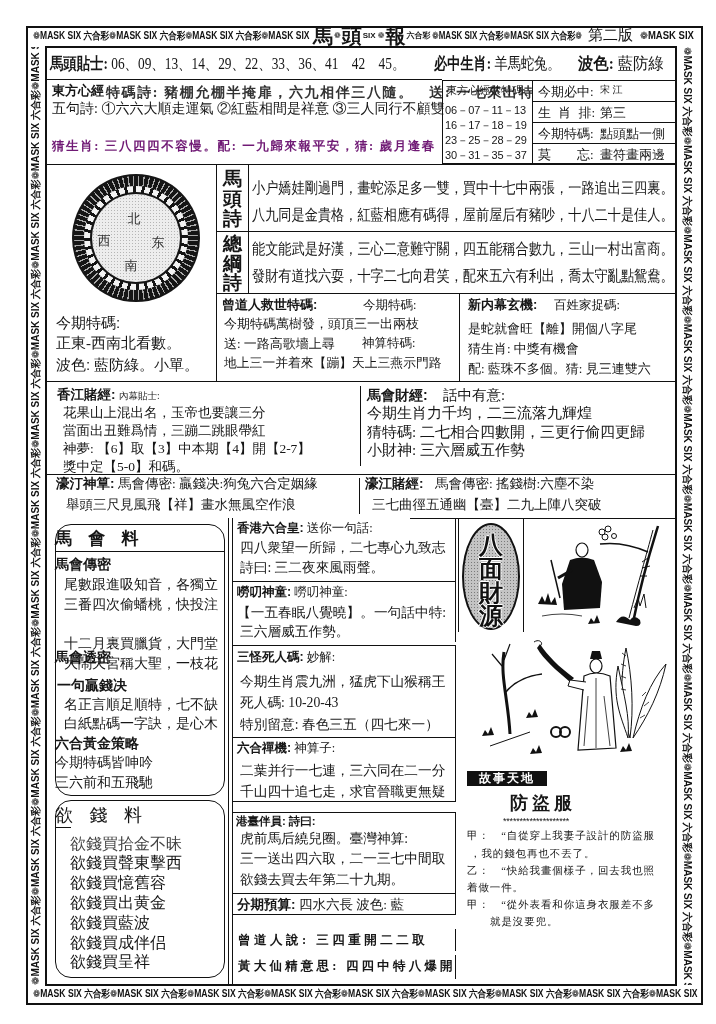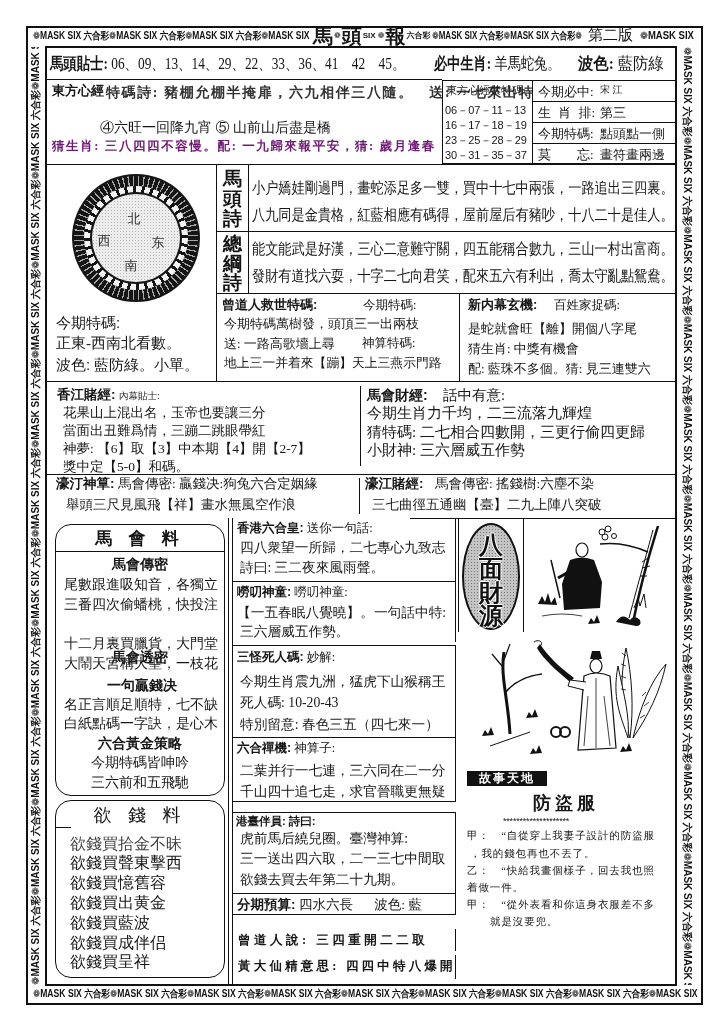--- a/index.html
+++ b/index.html
@@ -20,21 +20,21 @@
 .title-row .big{font-size:20px;font-weight:bold;line-height:1}
 .title-row .orn{font-family:"Liberation Sans","DejaVu Sans",sans-serif;font-weight:bold;font-size:8px;line-height:1}
 .sq{transform-origin:0 0}
 .dial{position:absolute;left:72px;top:174px;width:128px;height:128px;border-radius:50%;background:#151515}
 .dial .ring-num{position:absolute;left:2px;top:2px;right:2px;bottom:2px;border-radius:50%;background:repeating-conic-gradient(#151515 0deg 2deg,#a8a8a8 2deg 3.2deg,#151515 3.2deg 5deg)}
 .dial .ring-blk{position:absolute;left:12px;top:12px;right:12px;bottom:12px;border-radius:50%;background:repeating-conic-gradient(#f3f3f3 0deg 6.5deg,#151515 6.5deg 10deg)}
 .dial .ring-mask{position:absolute;left:18px;top:18px;right:18px;bottom:18px;border-radius:50%;background:#151515}
 .dial .face{position:absolute;left:20px;top:20px;right:20px;bottom:20px;border-radius:50%;background-color:#ededed;background-image:radial-gradient(#b5b5b5 0.6px,transparent 0.9px);background-size:3px 3px}
 .dial .dir{position:absolute;font-size:13px;line-height:1;transform:translate(-50%,-50%);color:#333}
 .rbox{position:absolute;border:1.5px solid #111;border-radius:16px}
-.center{text-align:center}
+.center{text-align:left}
 .oval{position:absolute;left:462px;top:523px;width:58px;height:107px;border:2px solid #111;border-radius:50%;background-color:#c4c4c4;background-image:radial-gradient(#7a7a7a 0.7px,transparent 1px);background-size:3px 3px}
 .badge-ch{position:absolute;left:0;width:100%;text-align:center;font-size:24px;font-weight:bold;line-height:1;color:#111;text-shadow:1px 0 #fff,-1px 0 #fff,0 1px #fff,0 -1px #fff}
 .tag{position:absolute;left:467px;top:771px;width:80px;height:15px;background:#111;color:#fff;font-size:12px;line-height:15px;text-align:center;font-weight:bold;letter-spacing:2px}
 .story{font-size:10.5px;letter-spacing:0.9px}
 </style>
 </head>
 <body>
 
 <div id="page">
 
@@ -70,21 +70,23 @@
   </div>
   <div class="t sq" style="left:578px;top:56px;font-size:16.5px;transform:scaleX(.93)">
     <span class="b">波色:</span><span> 藍防綠</span>
   </div>
   <div class="hl" style="left:45px;top:79px;width:397px"></div>
 
   <div class="t" style="left:52px;top:84px;font-size:13px">
     <span class="sans b">東方心經</span>
   </div>
   <div class="t" style="left:106px;top:86px;font-size:14px;letter-spacing:1.6px;font-weight:bold;color:#333">特碼詩: 豬棚允棚半掩扉，六九相伴三八隨。　送: 一七來出特</div>
-  <div class="t" style="left:100px;top:121px;font-size:14px">④六旺一回降九宵 ⑤ 山前山后盡是橋</div>
+  <div class="t" style="left:52px;top:102px;font-size:14px">
+    <span>五句詩:</span><span> ①六六大順走運氣 ②紅藍相間是祥意 ③三人同行不顧雙</span>
+  </div>
   <div class="t" style="left:52px;top:140px;font-size:12.5px;letter-spacing:1.6px;font-weight:bold;color:#701a75">猜生肖: 三八四四不容慢。配: 一九歸來報平安，猜: 歲月逢春</div>
 
   <div class="box" style="left:442px;top:80px;width:235px;height:84px"></div>
   <div class="vl" style="left:532px;top:80px;height:84px"></div>
   <div class="t sans" style="left:446px;top:85px;font-size:11px">東方心經禁特碼</div>
   <div class="t sans" style="left:445px;top:105px;font-size:11px">06－07－11－13</div>
   <div class="t sans" style="left:445px;top:120px;font-size:11px">16－17－18－19</div>
   <div class="t sans" style="left:445px;top:135px;font-size:11px">23－25－28－29</div>
   <div class="t sans" style="left:445px;top:150px;font-size:11px">30－31－35－37</div>
   <div class="hl" style="left:532px;top:101px;width:145px"></div>
@@ -252,21 +254,21 @@
   <div class="t" style="left:236px;top:816px;font-size:11.5px">
     <span class="sans b">港臺伴員:</span>
     <span class="sans b">詩曰:</span>
   </div>
   <div class="t" style="left:240px;top:832px;font-size:13.7px">虎前馬后繞兒圈。臺灣神算:</div>
   <div class="t" style="left:240px;top:852px;font-size:13.7px">三一送出四六取，二一三七中間取</div>
   <div class="t" style="left:240px;top:873px;font-size:13.7px">欲錢去買去年第二十九期。</div>
   <div class="t" style="left:237px;top:898px;font-size:13.5px">
     <span class="sans b">分期預算:</span>
     <span>四水六長</span>
-    <span style="margin-left:18px">波色: 藍</span>
+    <span style="">波色: 藍</span>
   </div>
 
   <div class="vl" style="left:455px;top:929px;height:22px"></div>
   <div class="t b" style="left:238px;top:934px;font-size:12.5px;letter-spacing:3.5px">曾道人說: 三四重開二二取</div>
   <div class="vl" style="left:455px;top:955px;height:24px"></div>
   <div class="t b" style="left:238px;top:960px;font-size:12.5px;letter-spacing:3.2px">黃大仙精意思: 四四中特八爆開</div>
 
   <div class="vl" style="left:458px;top:518px;height:114px"></div>
   <div class="vl" style="left:523px;top:518px;height:114px"></div>
   <div class="oval">

